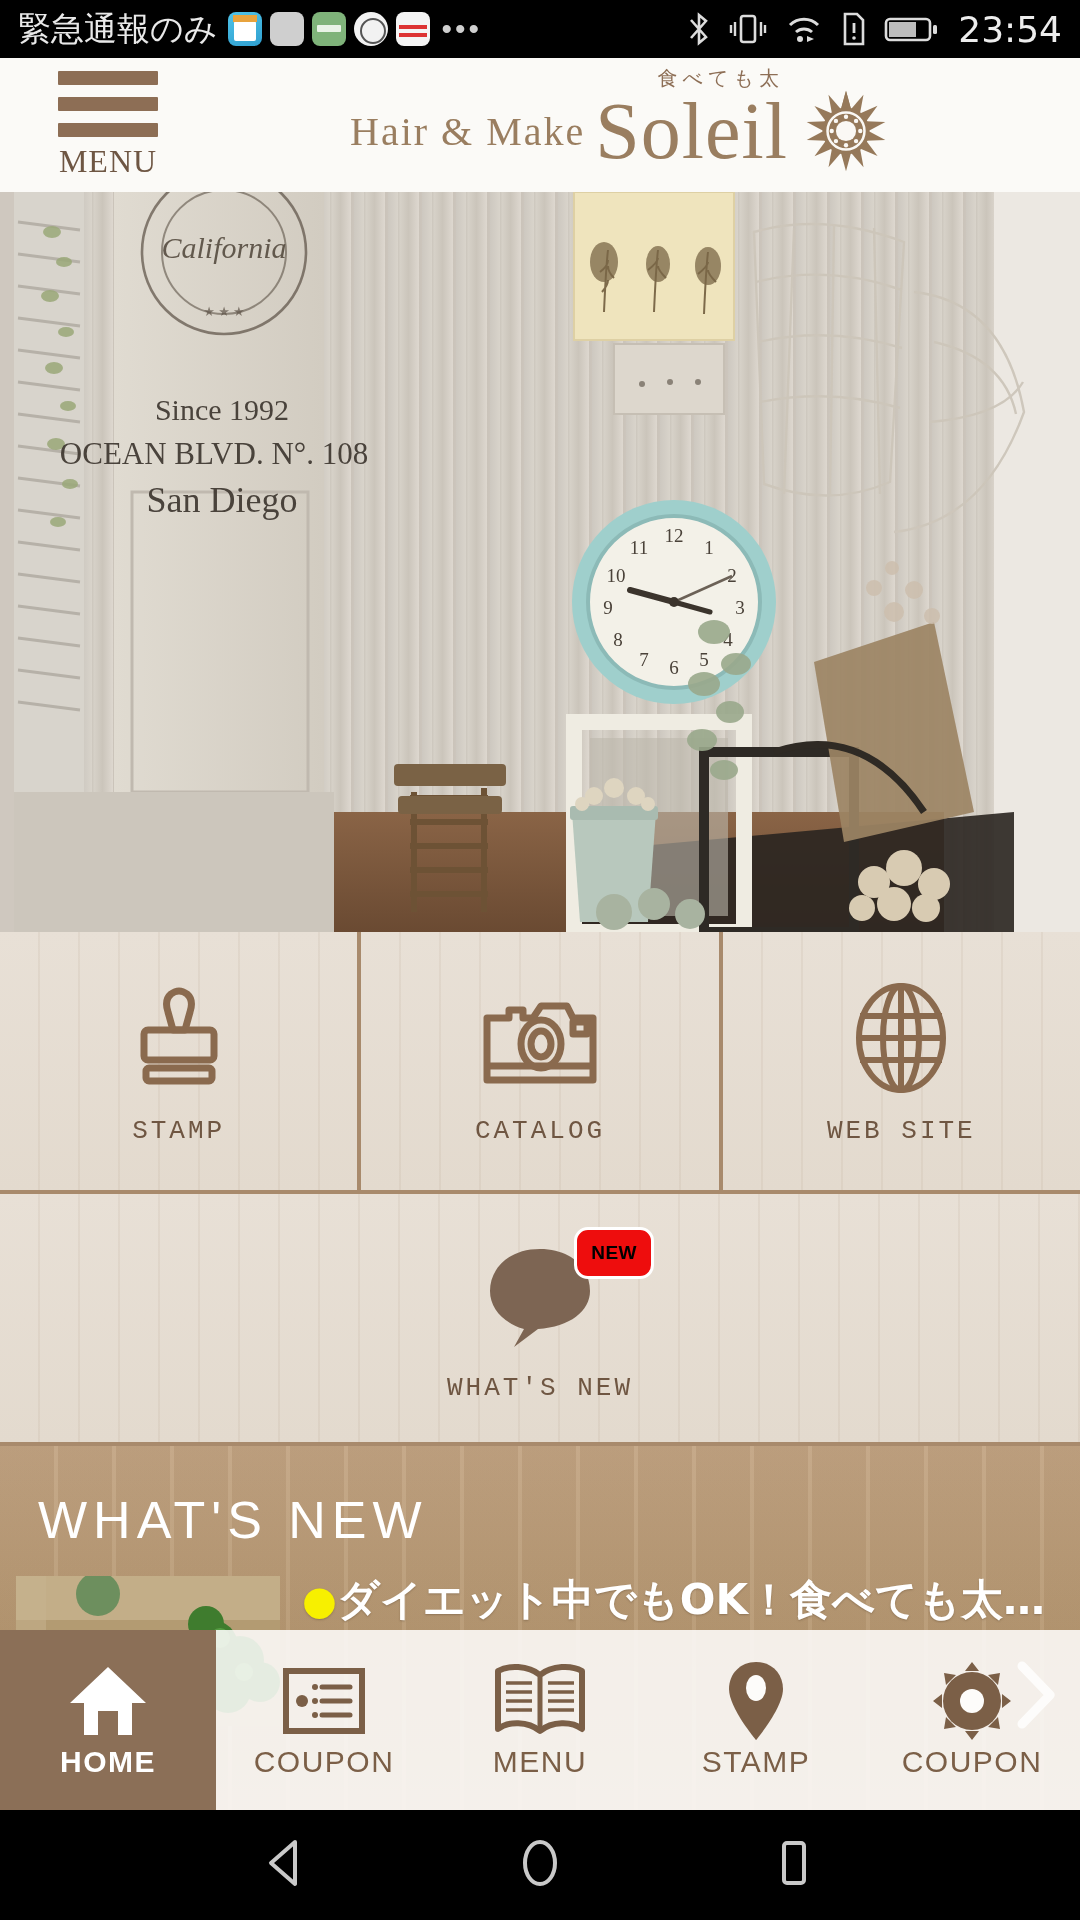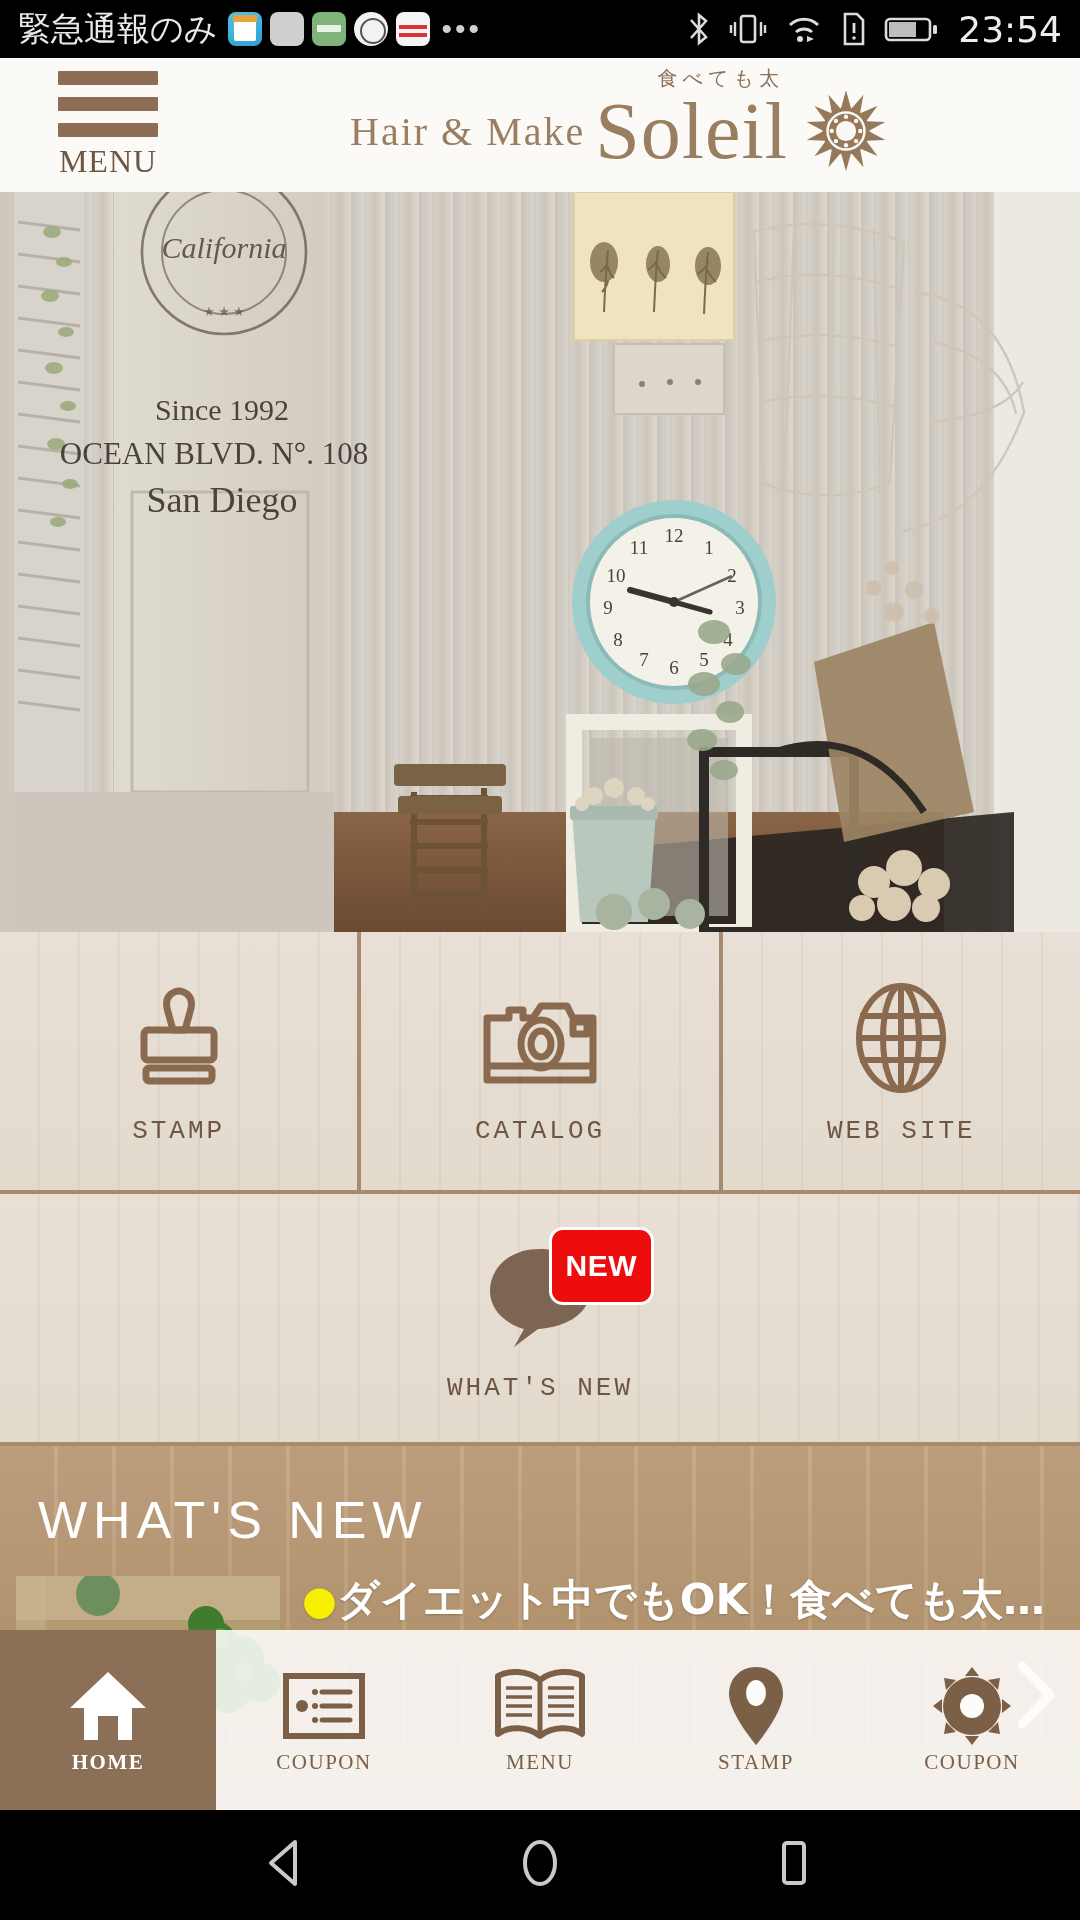--- a/index.html
+++ b/index.html
@@ -97,22 +97,22 @@
   }
   .tile:last-child{ border-right:none; }
   .trow.r2 .tile{ border-bottom:none; }
   .tile .ic{ height:118px; display:flex; align-items:flex-end; justify-content:center; position:relative;}
   .tile .tlabel{
     margin-top:22px; font-size:26px; color:#6f5642; letter-spacing:3px;
     font-family:Liberation Mono, monospace; font-weight:400;
   }
   .badge-new{
     position:absolute; top:-6px; right:-58px;
-    background:#ee0d0d; color:#ffffff; font-size:30px; font-weight:bold;
-    padding:19px 14px; border-radius:14px; letter-spacing:0.5px;
+    background:#ee0d0d; color:#000000; font-size:19px; font-weight:bold;
+    padding:12px 14px; border-radius:14px; letter-spacing:0.5px;
     font-family:"Liberation Sans",sans-serif;
     border:3px solid #fff;
   }
 
   
   .whatsnew{
     position:absolute; top:1446px; left:0; width:1080px; height:412px;
     overflow:hidden;
     background:
       repeating-linear-gradient(90deg, rgba(120,92,64,0.10) 0 54px, rgba(255,255,255,0.05) 54px 58px),
@@ -151,22 +151,22 @@
     display:flex; align-items:stretch;
   }
   .tab{
     flex:1; display:flex; flex-direction:column; align-items:center;
     justify-content:center; cursor:pointer;
     background:rgba(253,252,250,0.88);
   }
   .tab.active{ background:#8b6f57; flex:0 0 216px; }
   .tab .tico{ height:80px; display:flex; align-items:center; justify-content:center; }
   .tab .tlab{
-    margin-top:4px; font-size:21px; letter-spacing:1.5px; color:#7b5f47;
-    font-family:Liberation Serif, serif;
+    margin-top:4px; font-size:30px; letter-spacing:1.5px; color:#7b5f47;
+    font-family:Liberation Sans, sans-serif;
   }
   .tab.active .tlab{ color:#ffffff; font-weight:bold; }
 
   
   .androidnav{
     position:absolute; left:0; bottom:0; width:1080px; height:110px;
     background:#000; display:flex; align-items:center; justify-content:center;
     gap:200px;
   }
   .androidnav div{ cursor:pointer; }

